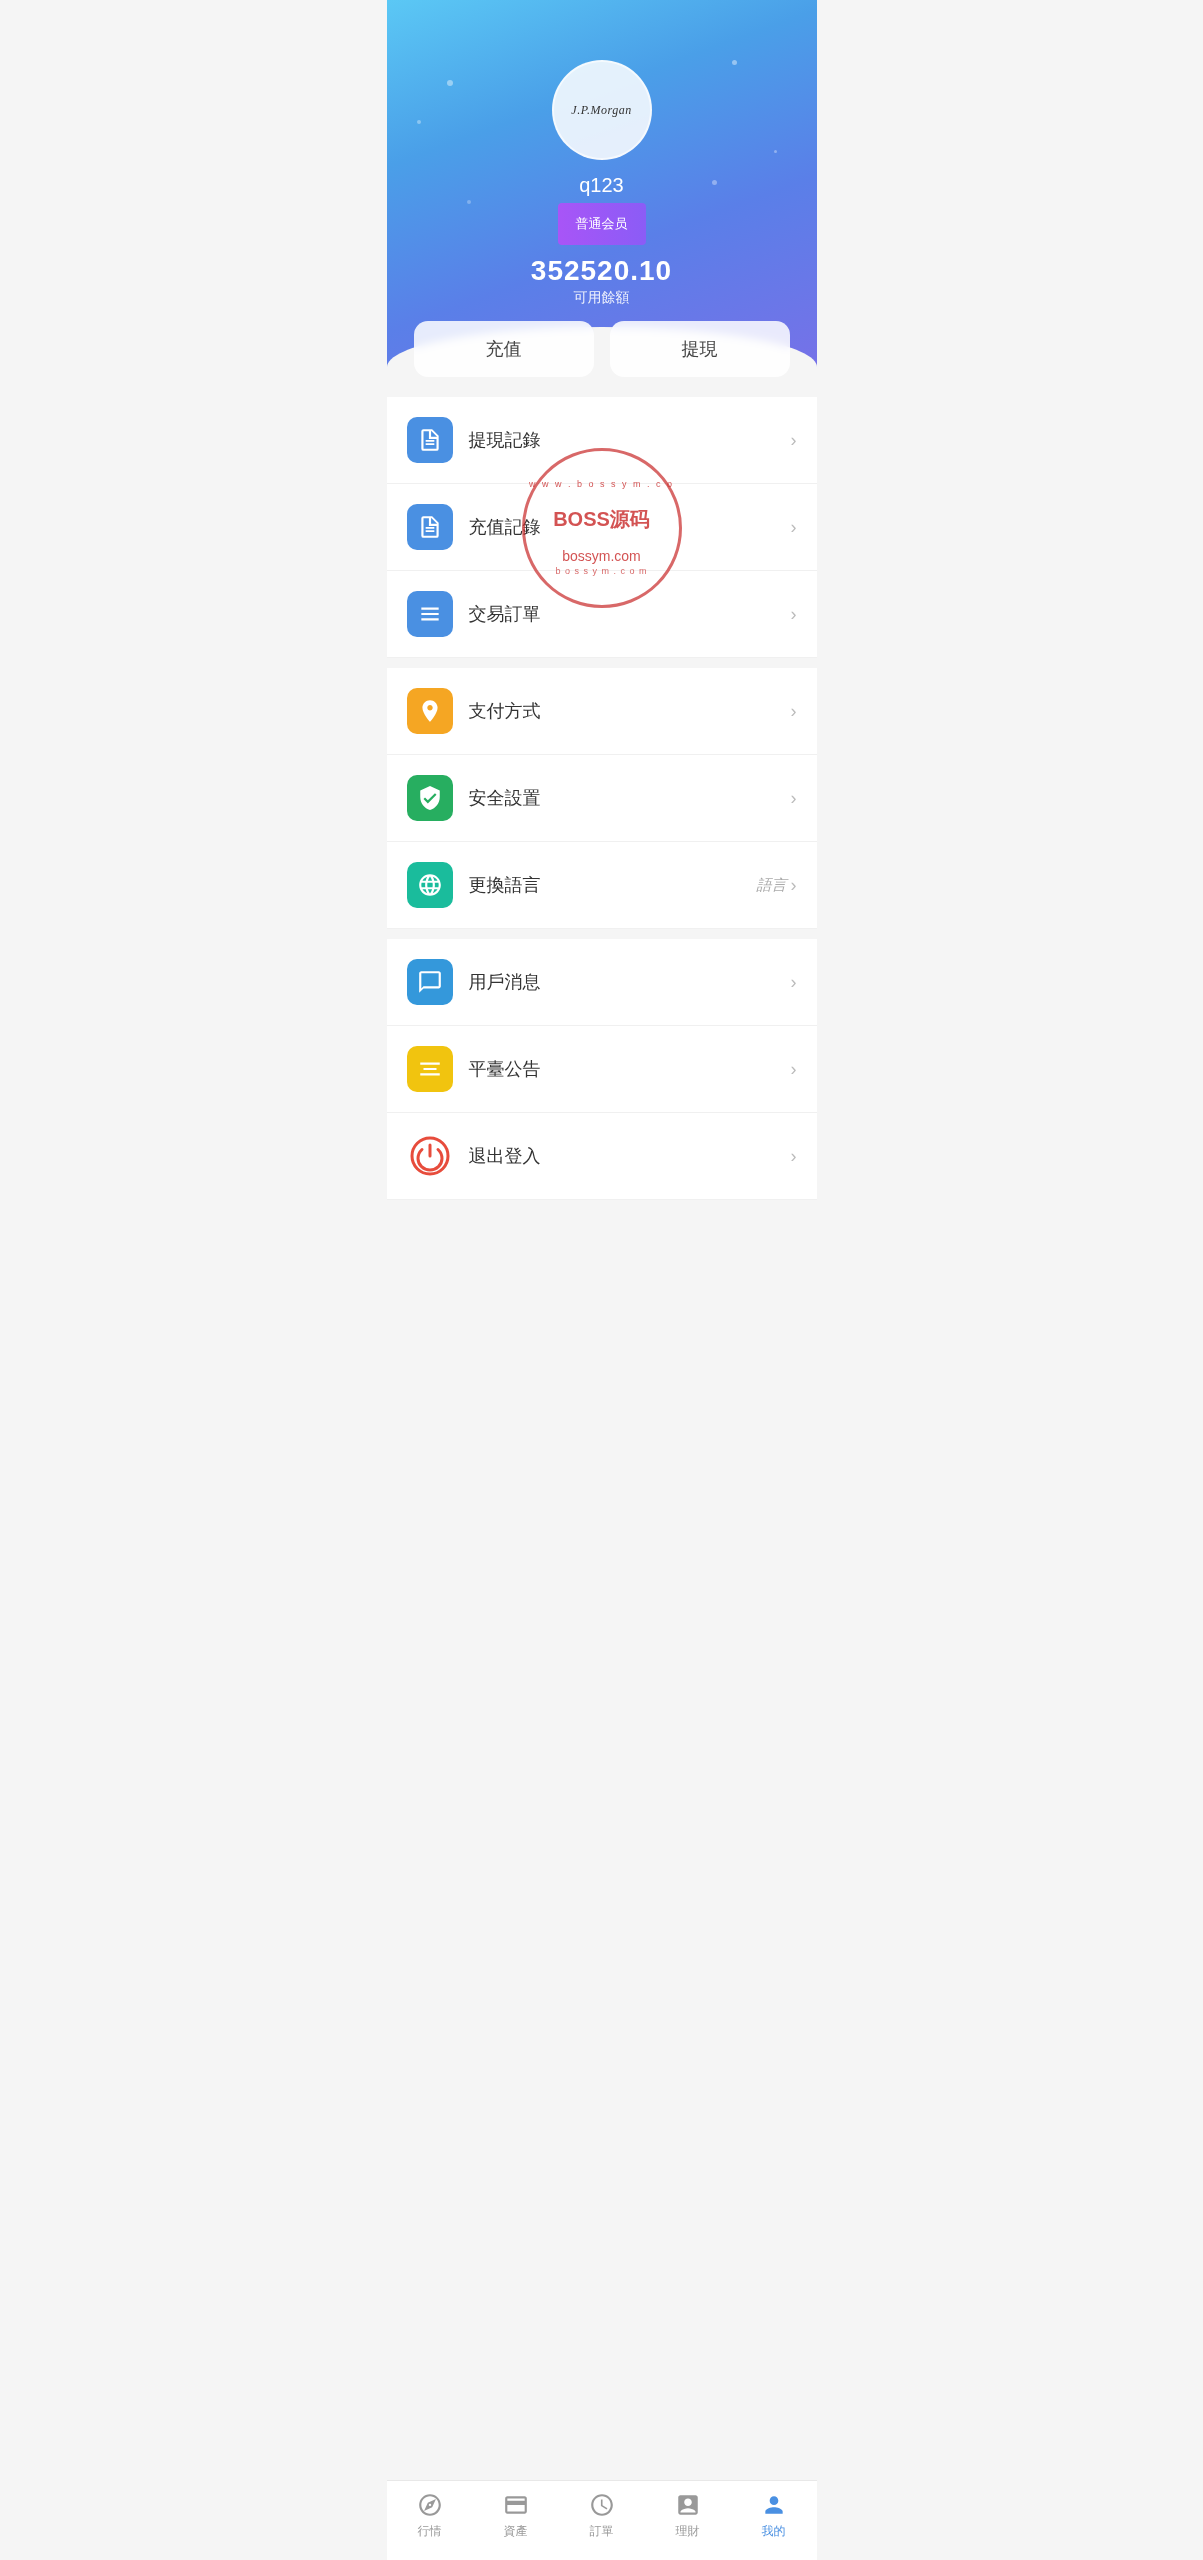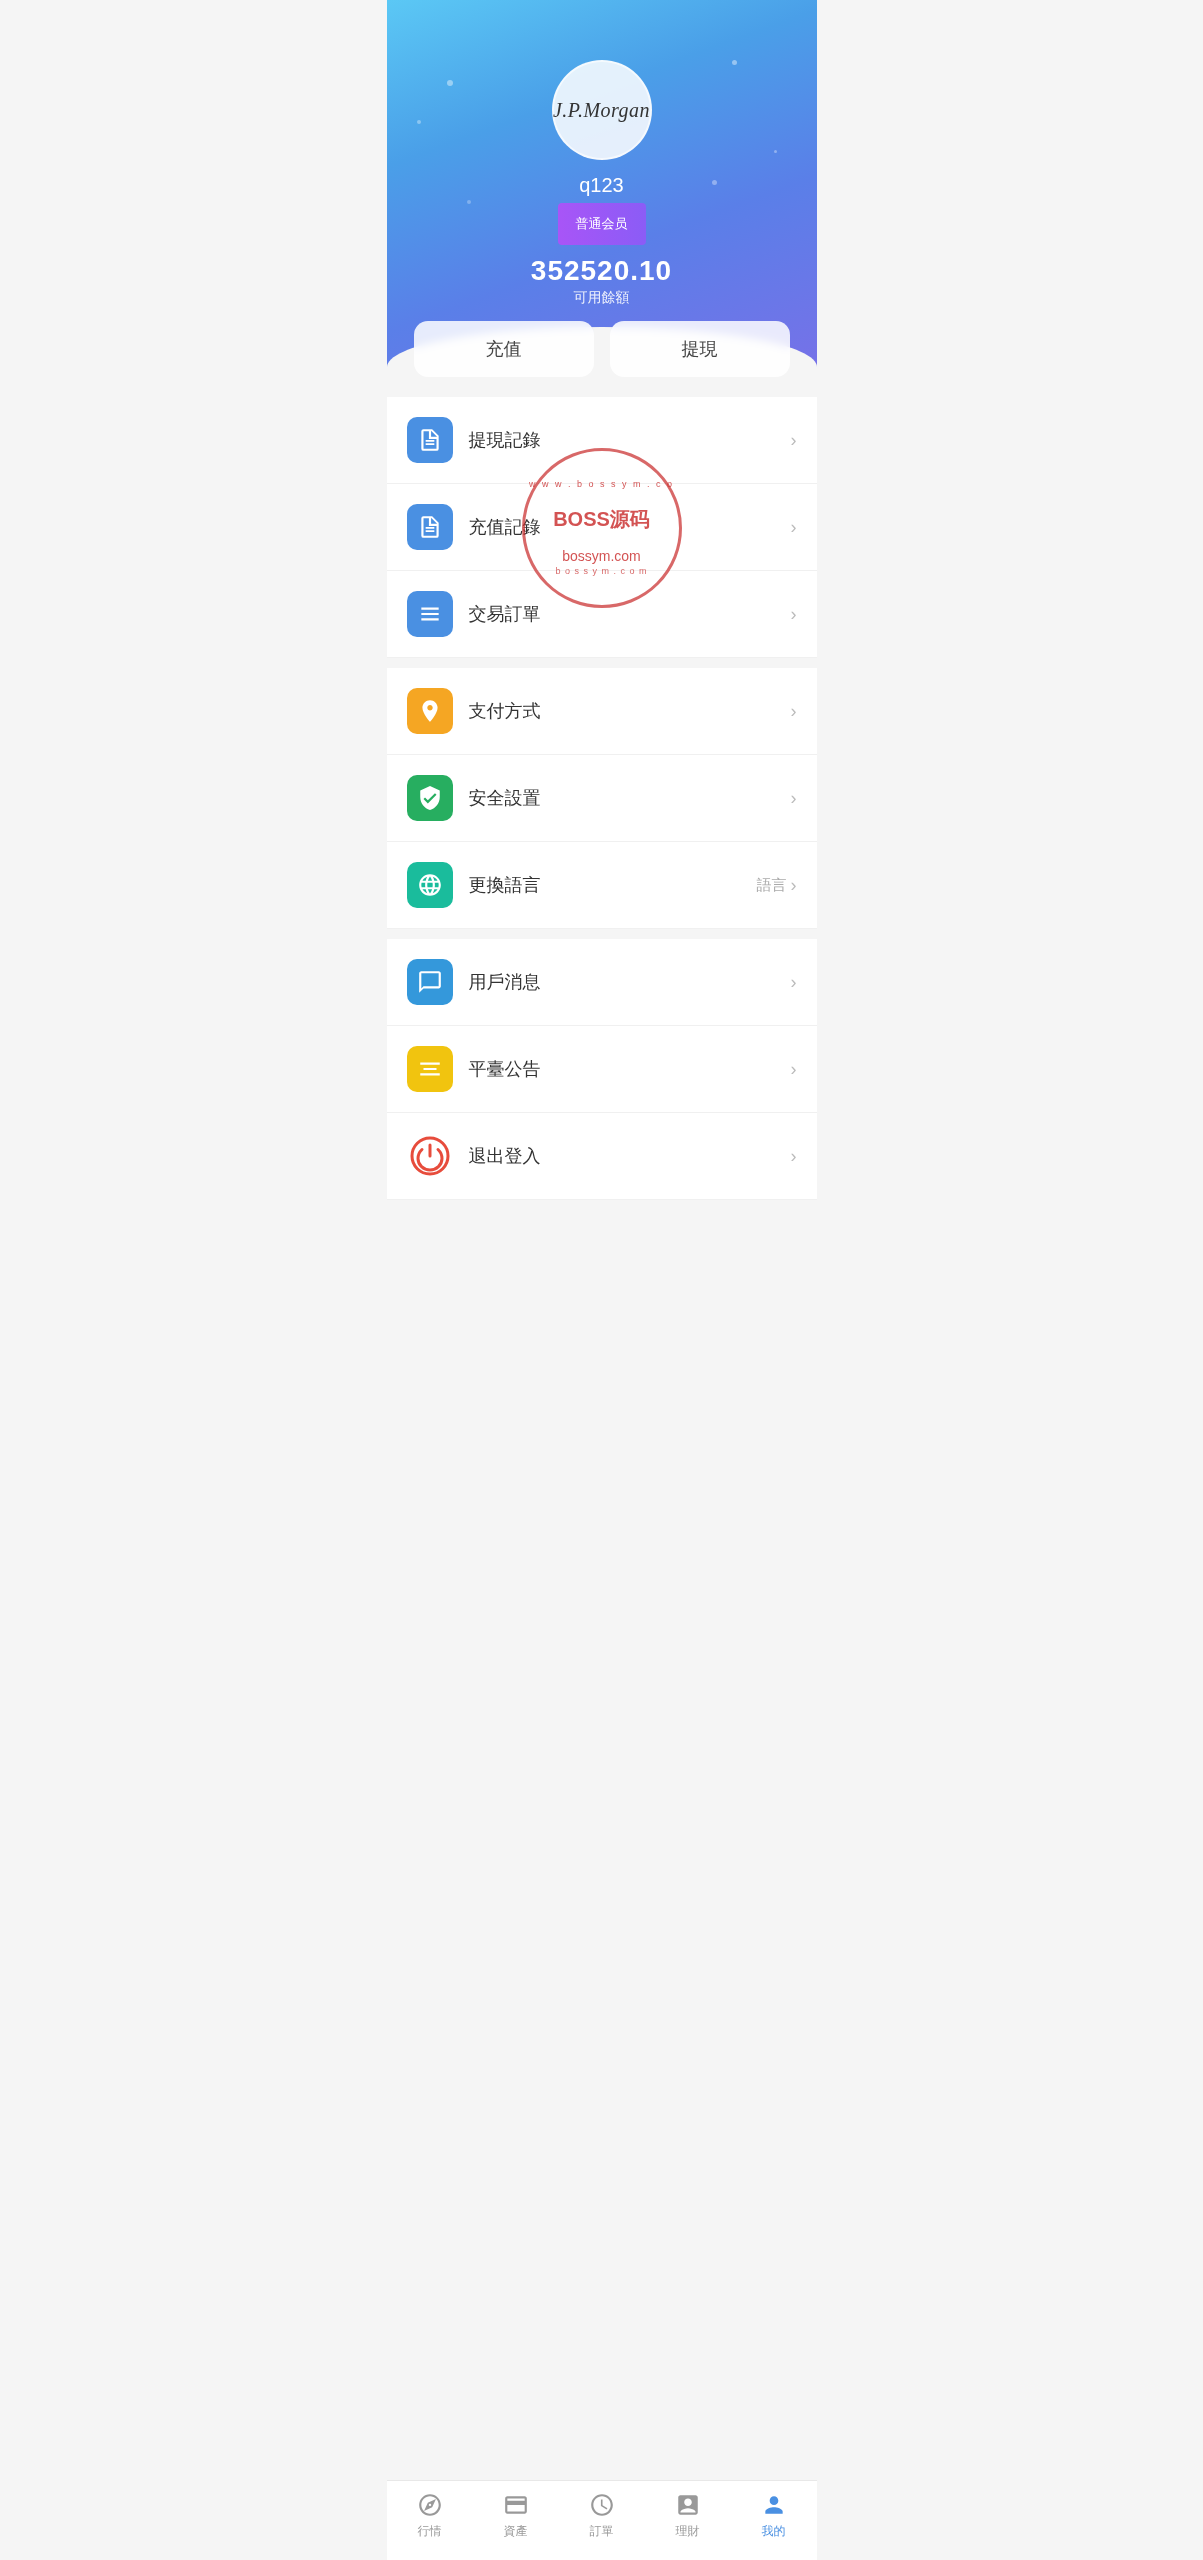--- a/index.html
+++ b/index.html
@@ -43,21 +43,21 @@
       border-radius: 50%;
       background: rgba(255,255,255,0.85);
       margin: 0 auto 14px;
       display: flex;
       align-items: center;
       justify-content: center;
       border: 2px solid rgba(255,255,255,0.6);
     }
     .avatar-text {
       font-family: Georgia, 'Times New Roman', serif;
-      font-size: 20px;
+      font-size: 12px;
       color: #333;
       letter-spacing: 0.5px;
       font-style: italic;
     }
 
     .username {
       color: #fff;
       font-size: 20px;
       font-weight: 500;
       margin-bottom: 6px;
@@ -375,21 +375,21 @@
       </div>
 
       <div class="menu-item">
         <div class="menu-icon teal">
           <svg class="icon-svg" viewBox="0 0 24 24" xmlns="http://www.w3.org/2000/svg">
             <path d="M11.99 2C6.47 2 2 6.48 2 12s4.47 10 9.99 10C17.52 22 22 17.52 22 12S17.52 2 11.99 2zm6.93 6h-2.95c-.32-1.25-.78-2.45-1.38-3.56 1.84.63 3.37 1.91 4.33 3.56zM12 4.04c.83 1.2 1.48 2.53 1.91 3.96h-3.82c.43-1.43 1.08-2.76 1.91-3.96zM4.26 14C4.1 13.36 4 12.69 4 12s.1-1.36.26-2h3.38c-.08.66-.14 1.32-.14 2 0 .68.06 1.34.14 2H4.26zm.82 2h2.95c.32 1.25.78 2.45 1.38 3.56-1.84-.63-3.37-1.9-4.33-3.56zm2.95-8H5.08c.96-1.66 2.49-2.93 4.33-3.56C8.81 5.55 8.35 6.75 8.03 8zM12 19.96c-.83-1.2-1.48-2.53-1.91-3.96h3.82c-.43 1.43-1.08 2.76-1.91 3.96zM14.34 14H9.66c-.09-.66-.16-1.32-.16-2 0-.68.07-1.35.16-2h4.68c.09.65.16 1.32.16 2 0 .68-.07 1.34-.16 2zm.25 5.56c.6-1.11 1.06-2.31 1.38-3.56h2.95c-.96 1.65-2.49 2.93-4.33 3.56zM16.36 14c.08-.66.14-1.32.14-2 0-.68-.06-1.34-.14-2h3.38c.16.64.26 1.31.26 2s-.1 1.36-.26 2h-3.38z"></path>
           </svg>
         </div>
         <span class="menu-label">更換語言</span>
         <div class="menu-right">
-          <span style="color:#aaa;font-size:15px;">語言</span>
+          <span style="color:#aaa;font-size:15px;font-style:italic;">語言</span>
           <span class="chevron">›</span>
         </div>
       </div>
     </div>
 
     <div class="menu-spacer"></div>
 
     <div class="menu-section">
 
       <div class="menu-item">

